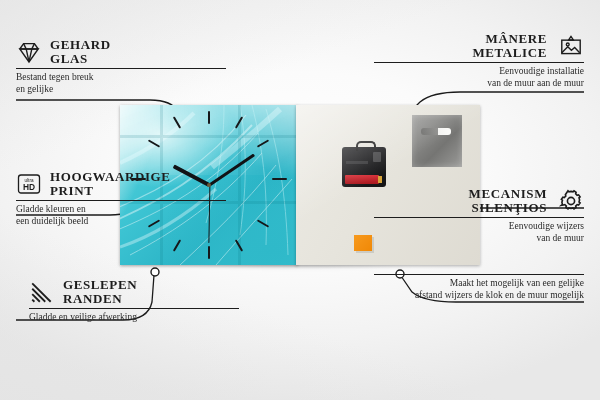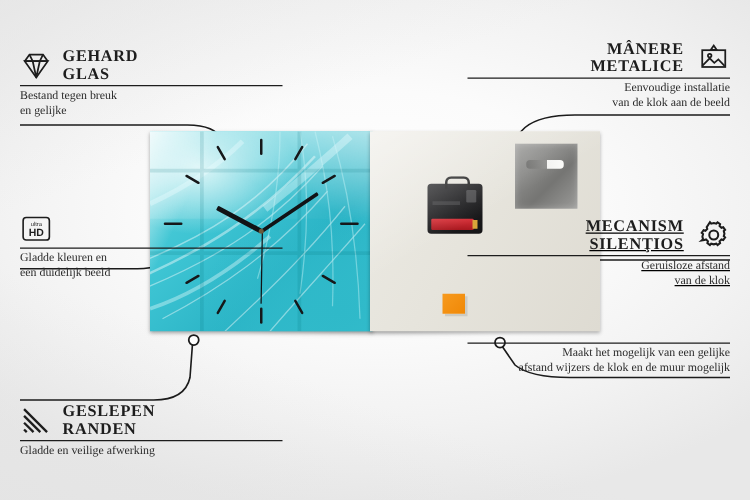--- a/index.html
+++ b/index.html
@@ -231,28 +231,31 @@
 
   <div class="callout left" style="left:16px;top:170px;">
     <div class="chead">
       <span class="cicon">
         <svg viewBox="0 0 26 26" fill="none" stroke="currentColor" stroke-width="1.3">
           <rect x="2.5" y="4" width="21" height="18" rx="2.5"></rect>
           <text x="13" y="11.2" font-size="4.6" font-family="Liberation Sans, sans-serif" fill="currentColor" stroke="none" text-anchor="middle">ultra</text>
           <text x="13" y="19" font-size="8.4" font-family="Liberation Sans, sans-serif" font-weight="bold" fill="currentColor" stroke="none" text-anchor="middle">HD</text>
         </svg>
       </span>
+      <span class="ctitle">
+        <span>HOOGWAARDIGE</span><br><span>PRINT</span>
+      </span>
     </div>
     <div class="crule"></div>
     <div class="cdesc">
       <span>Gladde kleuren en</span><br><span>een duidelijk beeld</span>
     </div>
   </div>
 
-  <div class="callout left" style="left:16px;top:278px;margin-top:44px;">
+  <div class="callout left" style="left:29px;top:278px;">
     <div class="chead">
       <span class="cicon">
         <svg viewBox="0 0 24 24" fill="none" stroke="currentColor" stroke-width="1.7">
           <path d="M3 4 L20 21"></path>
           <path d="M3 9 L15 21"></path>
           <path d="M3 14 L10 21"></path>
           <path d="M3 19 L5 21"></path>
         </svg>
       </span>
       <span class="ctitle">
@@ -274,39 +277,39 @@
           <circle cx="9" cy="10.6" r="1.3"></circle>
           <path d="M3.5 18.2 9 12.6l3.4 3.4 3-2.6 4.6 4.8"></path>
         </svg>
       </span>
       <span class="ctitle">
         <span>MÂNERE</span><br><span>METALICE</span>
       </span>
     </div>
     <div class="crule"></div>
     <div class="cdesc">
-      <span>Eenvoudige installatie</span><br><span>van de klok aan de beeld</span>
-    </div>
-  </div>
-
-  <div class="callout right" style="left:374px;top:174px;text-decoration:underline;">
+      <span>Eenvoudige installatie</span><br><span>van de muur aan de muur</span>
+    </div>
+  </div>
+
+  <div class="callout right" style="left:374px;top:187px;">
     <div class="chead">
       <span class="cicon">
         <svg viewBox="0 0 24 24" fill="none" stroke="currentColor" stroke-width="1.5">
           <path d="M12 3.1l1.9.5.9-1 1.9 1.4-.4 1.3 1.4 1.4 1.3-.4 1.4 1.9-1 .9.5 1.9-.5 1.9 1 .9-1.4 1.9-1.3-.4-1.4 1.4.4 1.3-1.9 1.4-.9-1-1.9.5-1.9-.5-.9 1-1.9-1.4.4-1.3-1.4-1.4-1.3.4L3.1 16l1-.9-.5-1.9.5-1.9-1-.9 1.4-1.9 1.3.4 1.4-1.4-.4-1.3L9.2 2.6l.9 1 1.9-.5z"></path>
           <circle cx="12" cy="12" r="3.3"></circle>
         </svg>
       </span>
       <span class="ctitle">
         <span>MECANISM</span><br><span>SILENŢIOS</span>
       </span>
     </div>
     <div class="crule"></div>
     <div class="cdesc">
-      <span>Geruisloze afstand</span><br><span>van de klok</span>
+      <span>Eenvoudige wijzers</span><br><span>van de muur</span>
     </div>
   </div>
 
   <div class="callout right" style="left:374px;top:274px;">
     <div class="crule"></div>
     <div class="cdesc">
       <span>Maakt het mogelijk van een gelijke</span><br><span>afstand wijzers de klok en de muur mogelijk</span>
     </div>
   </div>
 

